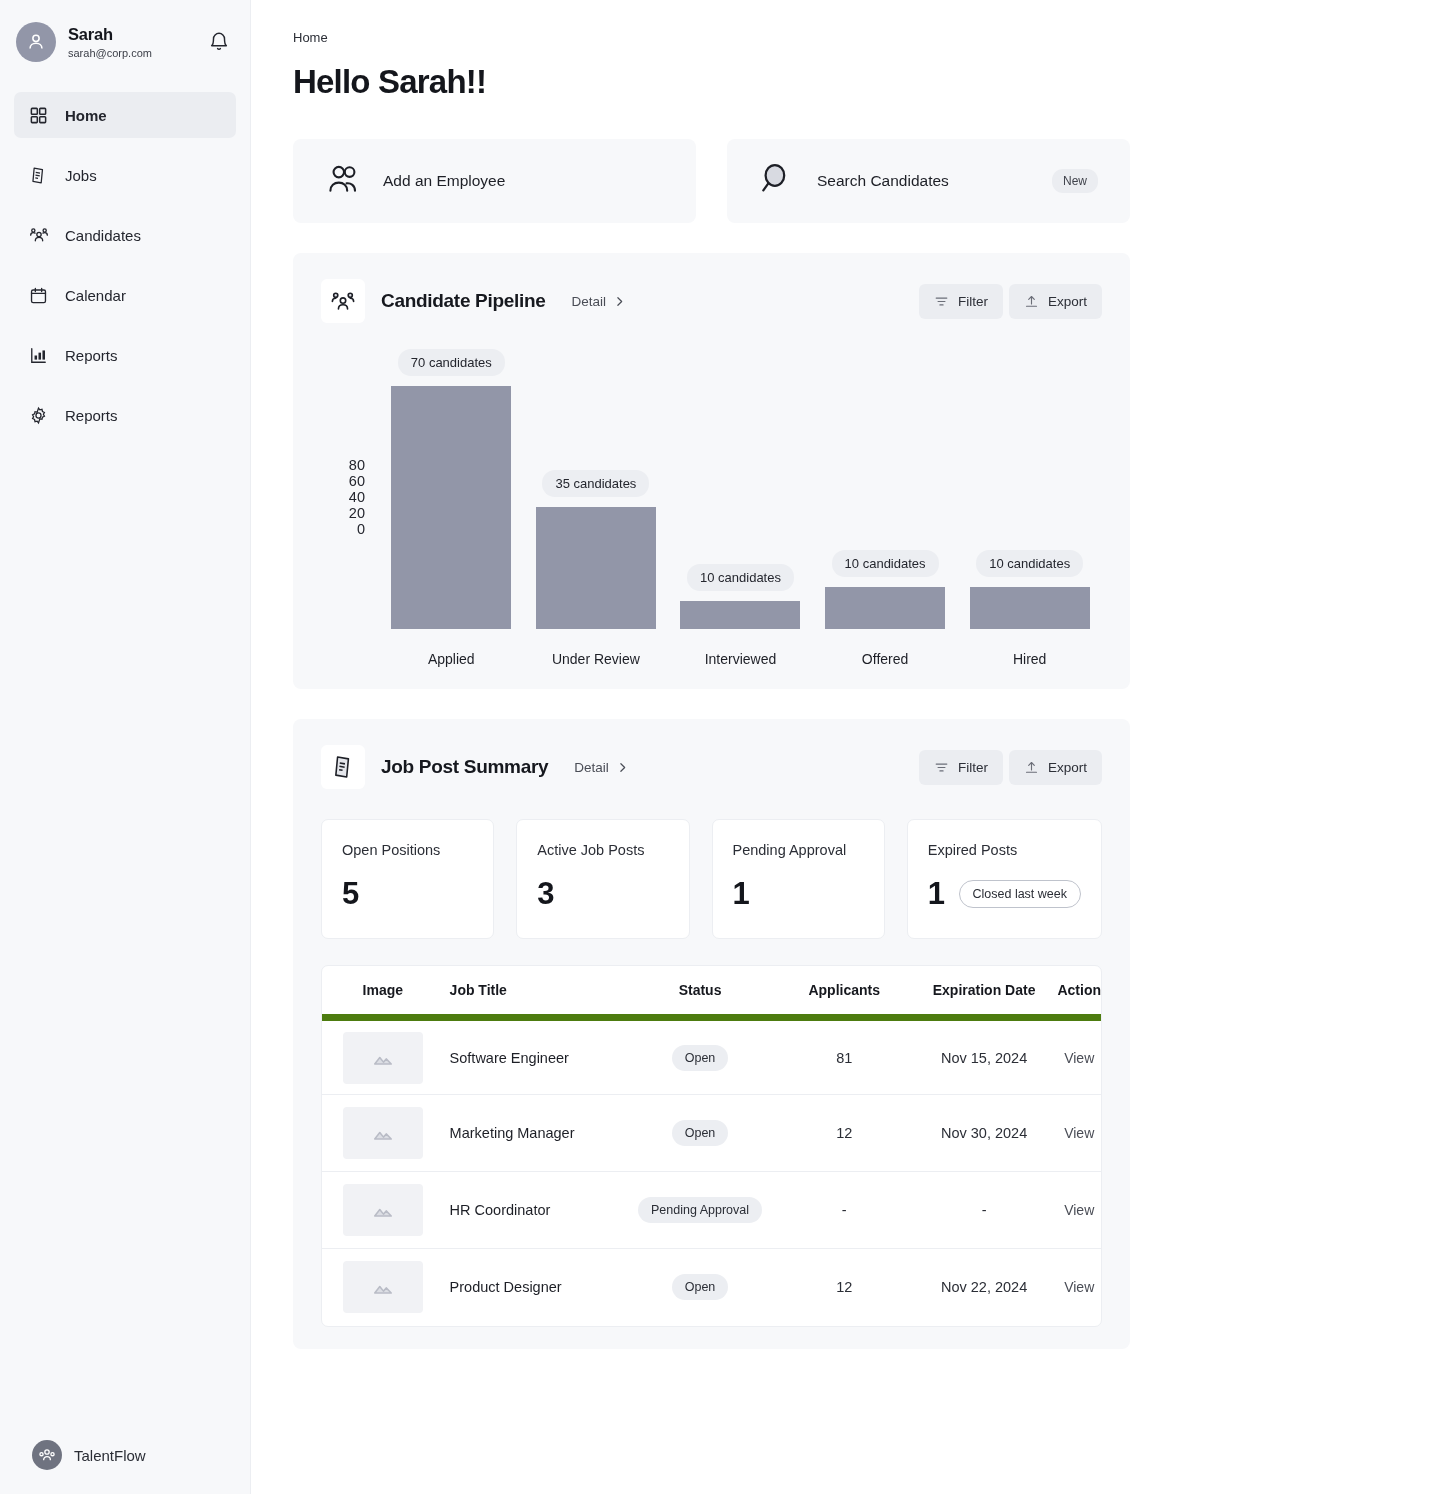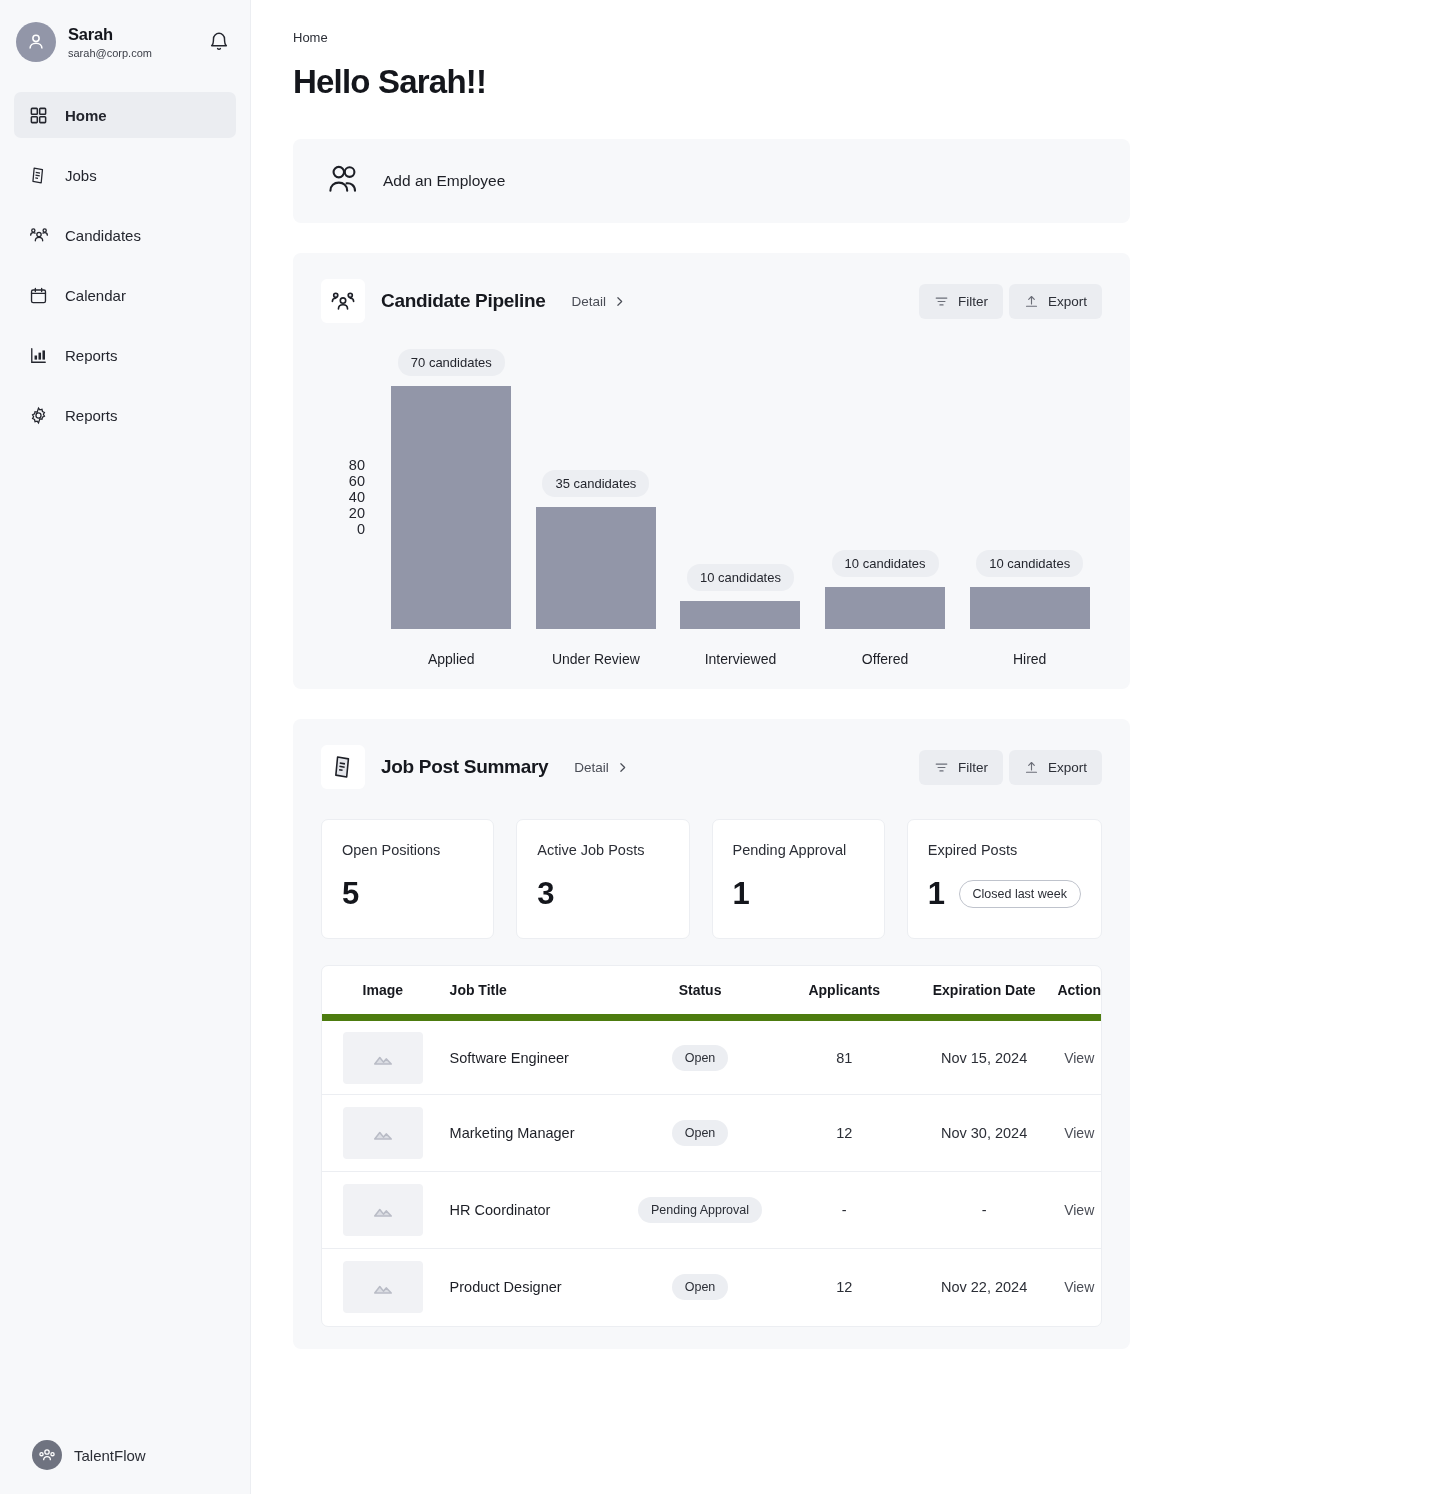--- a/index.html
+++ b/index.html
@@ -268,20 +268,30 @@
           <svg width="36" height="36" viewBox="0 0 24 24" fill="none" stroke="#1d1f26" stroke-width="1.4" stroke-linecap="round">
             <circle cx="9.2" cy="7.4" r="3.5"></circle>
               <path d="M3.6 19.8c0-3.4 2.5-5.4 5.6-5.4s5.6 2 5.6 5.4"></path>
             <circle cx="16.4" cy="7.4" r="3.2"></circle>
               <path d="M14.4 14.9c2.8-.4 5.6 1.5 5.6 4.9"></path>
           </svg>
         </span>
         <span class="quick-label">Add an Employee</span>
       </div>
 
+      <div class="quick-card">
+        <span>
+          <svg width="36" height="36" viewBox="0 0 24 24" fill="none" stroke="#1d1f26" stroke-width="1.5" stroke-linecap="round">
+            <ellipse cx="10.6" cy="9.6" rx="6.2" ry="6.9" fill="#d8dae1"></ellipse>
+            <path d="M6.2 14.9 2.9 19.6"></path>
+          </svg>
+        </span>
+        <span class="quick-label">Search Candidates</span>
+        <span class="badge-new">New</span>
+      </div>
 
     </div>
 
     <section class="panel">
       <div class="panel-head">
         <div class="panel-icon">
           <svg width="26" height="26" viewBox="0 0 24 24" fill="none" stroke="#1d1f26" stroke-width="1.5" stroke-linecap="round">
             <circle cx="12" cy="11.6" r="2.5"></circle>
               <path d="M7.8 19.4c0-2.5 1.9-3.9 4.2-3.9s4.2 1.4 4.2 3.9"></path>
             <circle cx="5.3" cy="6.8" r="1.9" fill="#d8dae1"></circle>

